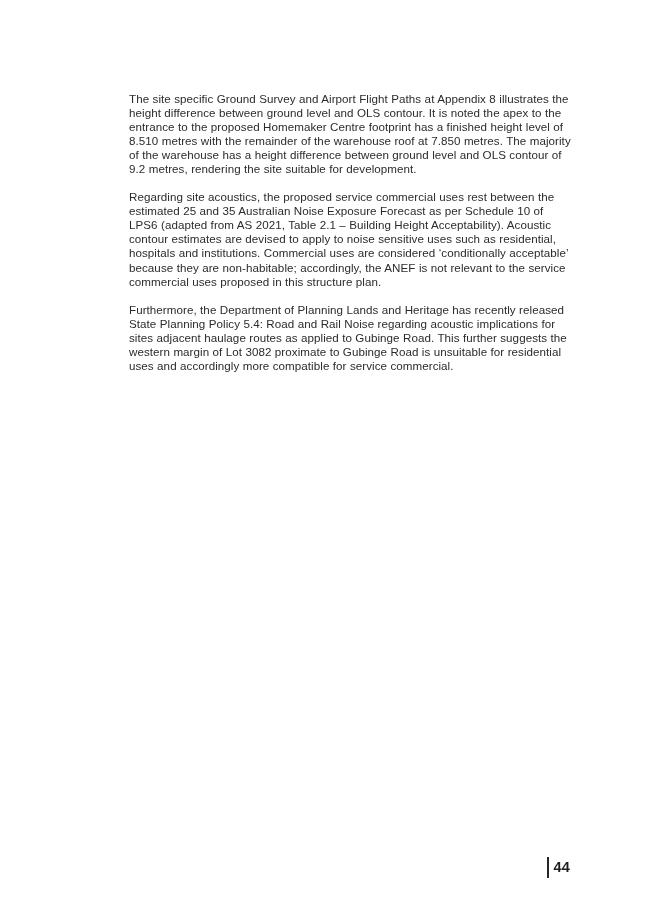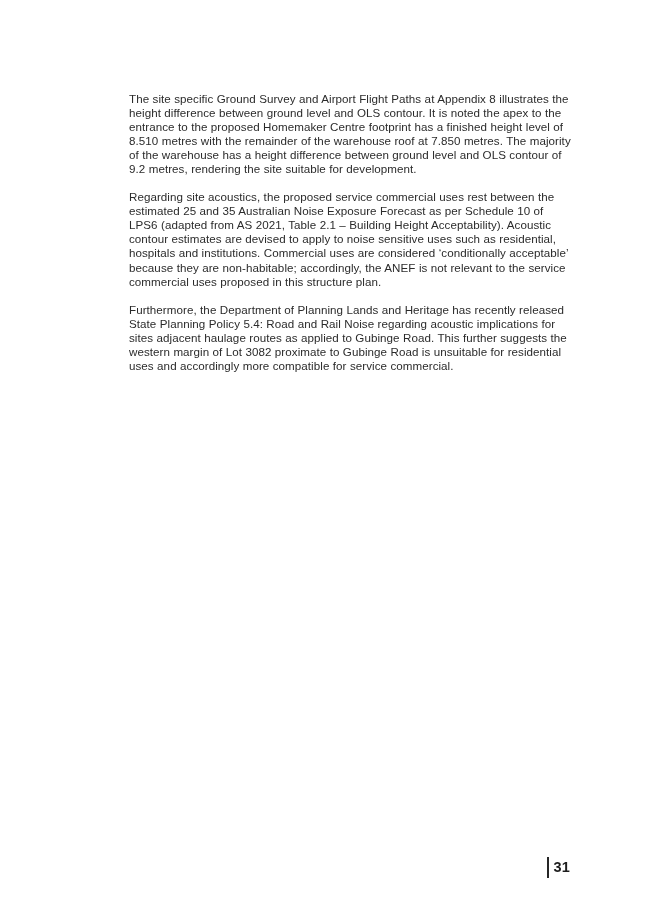--- a/index.html
+++ b/index.html
@@ -66,16 +66,16 @@
 <div class="page">
 
   <div class="content">
     <p class="para">The site specific Ground Survey and Airport Flight Paths at Appendix 8 illustrates the height difference between ground level and OLS contour.  It is noted the apex to the entrance to the proposed Homemaker Centre footprint has a finished height level of 8.510 metres with the remainder of the warehouse roof at 7.850 metres.  The majority of the warehouse has a height difference between ground level and OLS contour of 9.2 metres, rendering the site suitable for development.</p>
     <p class="para">Regarding site acoustics, the proposed service commercial uses rest between the estimated 25 and 35 Australian Noise Exposure Forecast as per Schedule 10 of LPS6 (adapted from AS 2021, Table 2.1 – Building Height Acceptability).  Acoustic contour estimates are devised to apply to noise sensitive uses such as residential, hospitals and institutions.  Commercial uses are considered ‘conditionally acceptable’ because they are non-habitable; accordingly, the ANEF is not relevant to the service commercial uses proposed in this structure plan.</p>
     <p class="para">Furthermore, the Department of Planning Lands and Heritage has recently released State Planning Policy 5.4: Road and Rail Noise regarding acoustic implications for sites adjacent haulage routes as applied to Gubinge Road.  This further suggests the western margin of Lot 3082 proximate to Gubinge Road is unsuitable for residential uses and accordingly more compatible for service commercial.</p>
   </div>
 
   <div class="footer">
     <div class="footer-rule"></div>
-    <span class="page-number">31</span>
+    <span class="page-number">44</span>
   </div>
 
 </div>
 
 </body></html>

